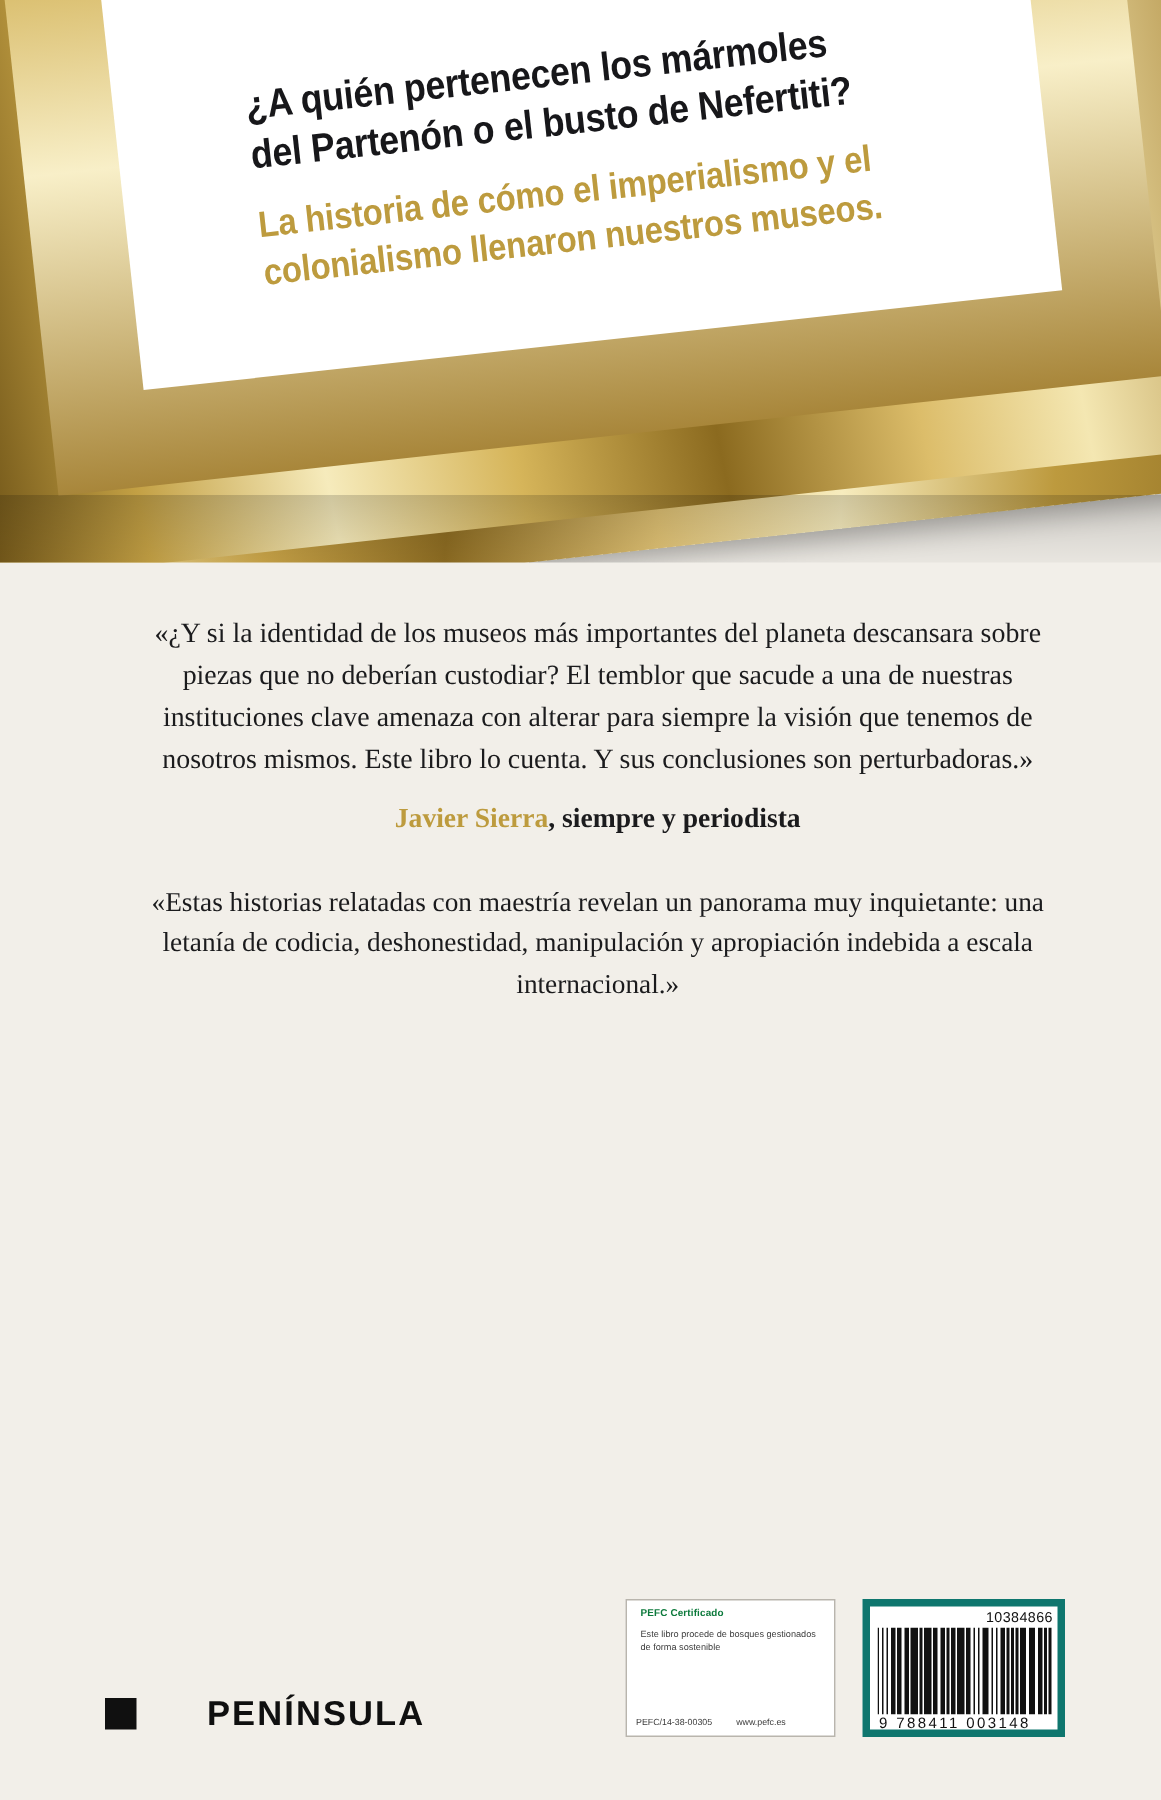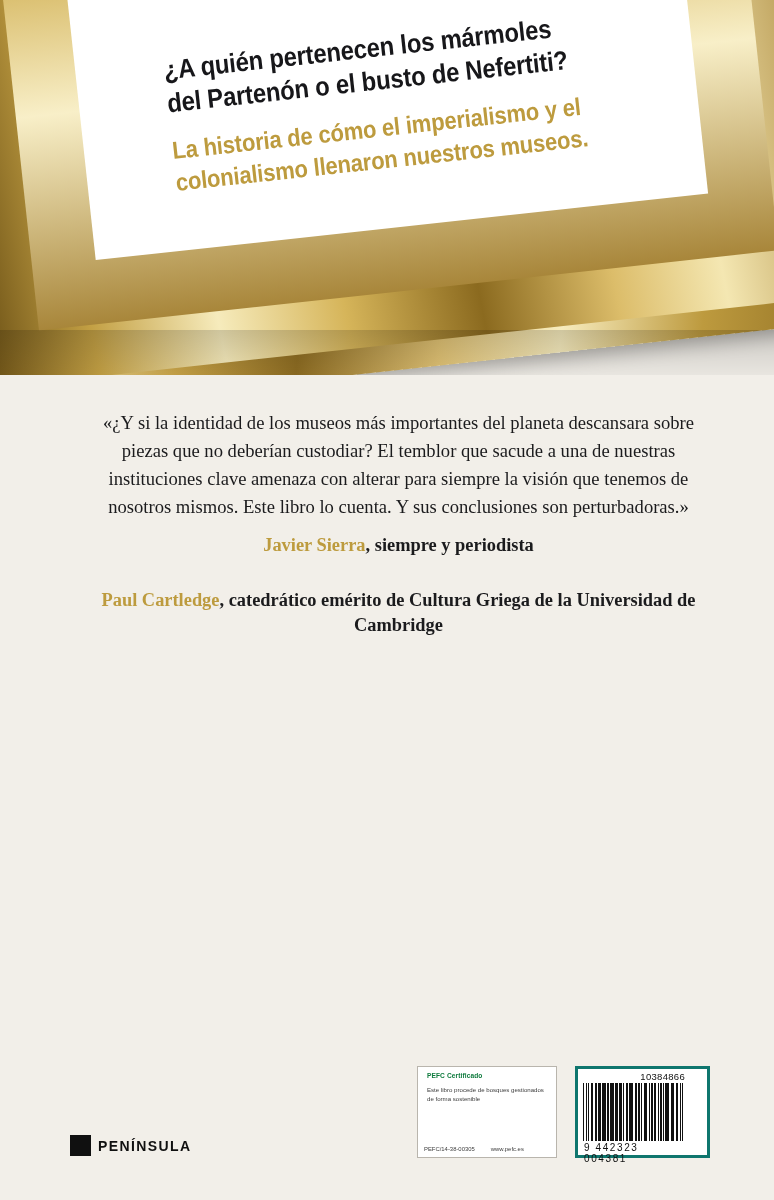--- a/index.html
+++ b/index.html
@@ -131,23 +131,24 @@
     align-items: center;
     gap: 7px;
   }
   .publisher-mark {
     width: 21px; height: 21px;
     background: #101010;
   }
   .publisher-name {
     font-family: "Liberation Sans", sans-serif;
     font-weight: 700;
-    font-size: 14px;
+    font-size: 23px;
     letter-spacing: 1.4px;
     color: #101010;
+    margin-left: 40px;
   }
 
   
   .pefc {
     position: absolute;
     left: 417px;
     bottom: 42px;
     width: 140px;
     height: 92px;
     background: #ffffff;
@@ -214,22 +215,22 @@
   }
 
   
   .barcode-box {
     position: absolute;
     left: 575px;
     bottom: 42px;
     width: 135px;
     height: 92px;
     background: #ffffff;
-    border: 3px solid #0f766e;
-    padding: 3px 22px 2px 5px;
+    border: 5px solid #0f766e;
+    padding: 3px 3px 2px 5px;
   }
   .barcode-isbn {
     font-family: "Liberation Sans", sans-serif;
     font-size: 9.5px;
     color: #111;
     text-align: right;
     line-height: 1.1;
     letter-spacing: 0.3px;
     margin-bottom: 1px;
   }
@@ -274,21 +275,21 @@
 </div>
 
 <div class="blurbs">
 
   <div class="blurb">
     <p class="blurb-text">«¿Y si la identidad de los museos más importantes del planeta descansara sobre piezas que no deberían custodiar? El temblor que sacude a una de nuestras instituciones clave amenaza con alterar para siempre la visión que tenemos de nosotros mismos. Este libro lo cuenta. Y sus conclusiones son perturbadoras.»</p>
     <p class="blurb-attr"><span class="name">Javier Sierra</span><span>, siempre y periodista</span></p>
   </div>
 
   <div class="blurb">
-    <p class="blurb-attr"><span class="name">Paul Cartledge</span><span>, catedrático emérito de Cultura Griega de la Universidad de Cambridge</span></p>
+    <p class="blurb-text tight">«Estas historias relatadas con maestría revelan un panorama muy inquietante: una letanía de codicia, deshonestidad, manipulación y apropiación indebida a escala internacional.»</p>
   </div>
 
   <div class="blurb">
   </div>
 
 </div>
 
 <div class="footer">
 
   <div class="publisher">
@@ -362,16 +363,16 @@
         <i style="width: 1.55696px; background: transparent;"></i>
         <i style="width: 4.67089px;"></i>
         <i style="width: 1.55696px; background: transparent;"></i>
         <i style="width: 3.11392px;"></i>
         <i style="width: 1.55696px; background: transparent;"></i>
         <i style="width: 1.55696px;"></i>
         <i style="width: 1.55696px; background: transparent;"></i>
         <i style="width: 1.55696px;"></i>
         <i style="width: 1.55696px; background: transparent;"></i>
       </div>
-    <div class="barcode-digits">9 442323 004381</div>
+    <div class="barcode-digits">9 788411 003148</div>
   </div>
 
 </div>
 
 </body></html>

